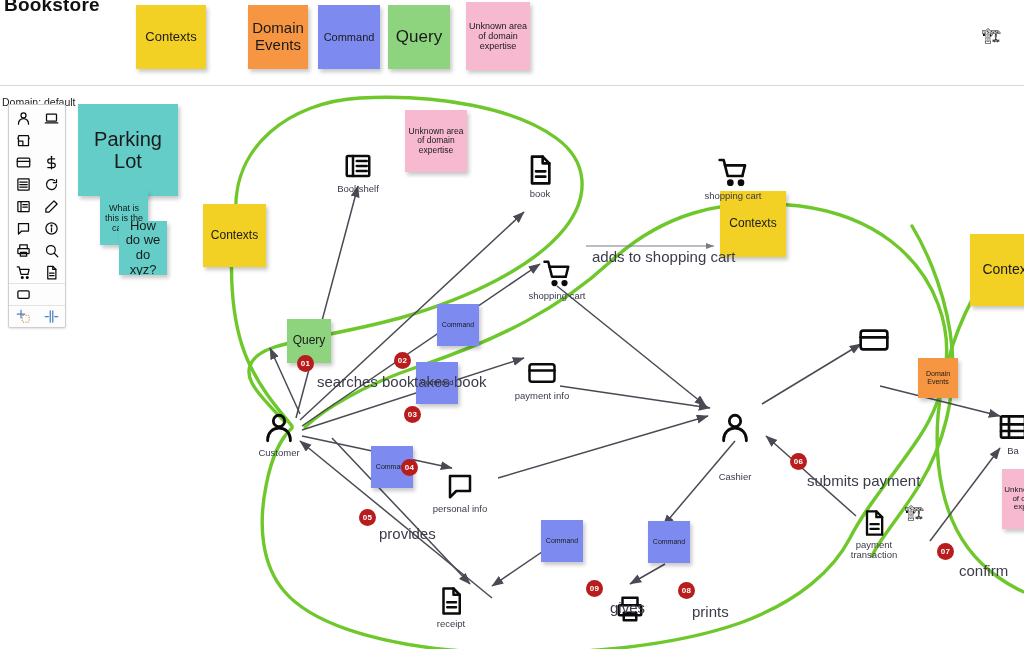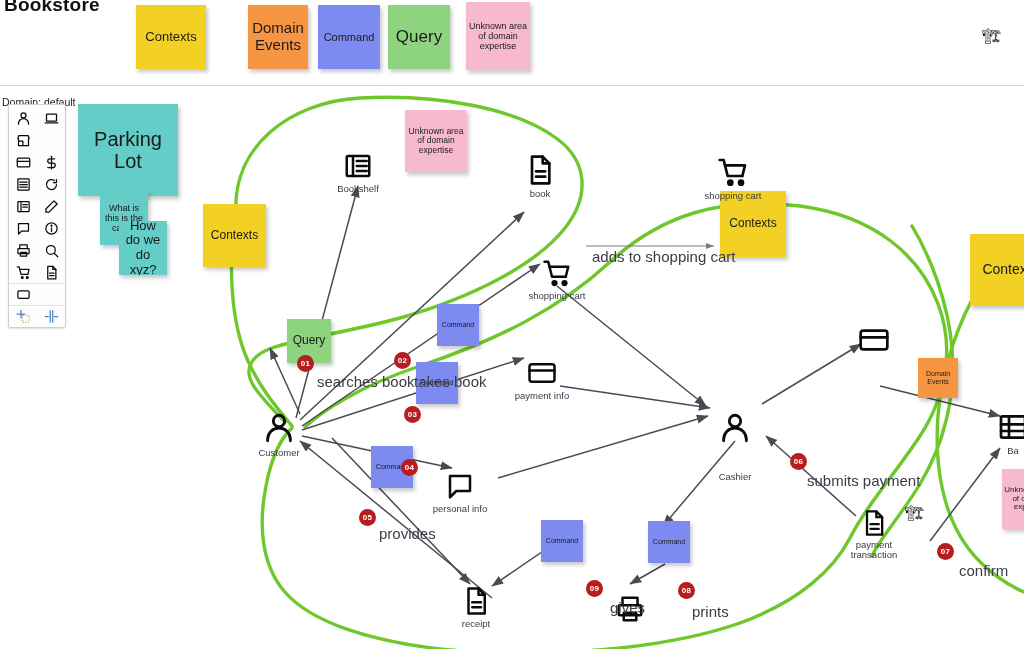--- a/index.html
+++ b/index.html
@@ -443,21 +443,21 @@
           <div class="nlabel">Ba</div>
         </div>
         <div class="node" style="left: 874px; top: 423px;">
           <div class="glyph"><svg width="28" height="28" viewBox="0 0 24 24" fill="none" stroke="#0b0b0b" stroke-width="2" stroke-linecap="round" stroke-linejoin="round">
               <path d="M6 2h8l5 5v15H6z"></path>
               <path d="M14 2v5h5"></path>
               <path d="M9 13h7M9 17h7"></path>
             </svg></div>
           <div class="nlabel two">payment transaction</div>
         </div>
-        <div class="node" style="left: 476px; top: 500px;">
+        <div class="node" style="left: 451px; top: 500px;">
           <div class="glyph"><svg width="30" height="30" viewBox="0 0 24 24" fill="none" stroke="#0b0b0b" stroke-width="2" stroke-linecap="round" stroke-linejoin="round">
               <path d="M6 2h8l5 5v15H6z"></path>
               <path d="M14 2v5h5"></path>
               <path d="M9 13h7M9 17h7"></path>
             </svg></div>
           <div class="nlabel">receipt</div>
         </div>
         <div class="node" style="left: 630px; top: 508px;">
           <div class="glyph"><svg width="30" height="30" viewBox="0 0 24 24" fill="none" stroke="#0b0b0b" stroke-width="2" stroke-linecap="round" stroke-linejoin="round">
               <path d="M6 9V3h12v6"></path>

